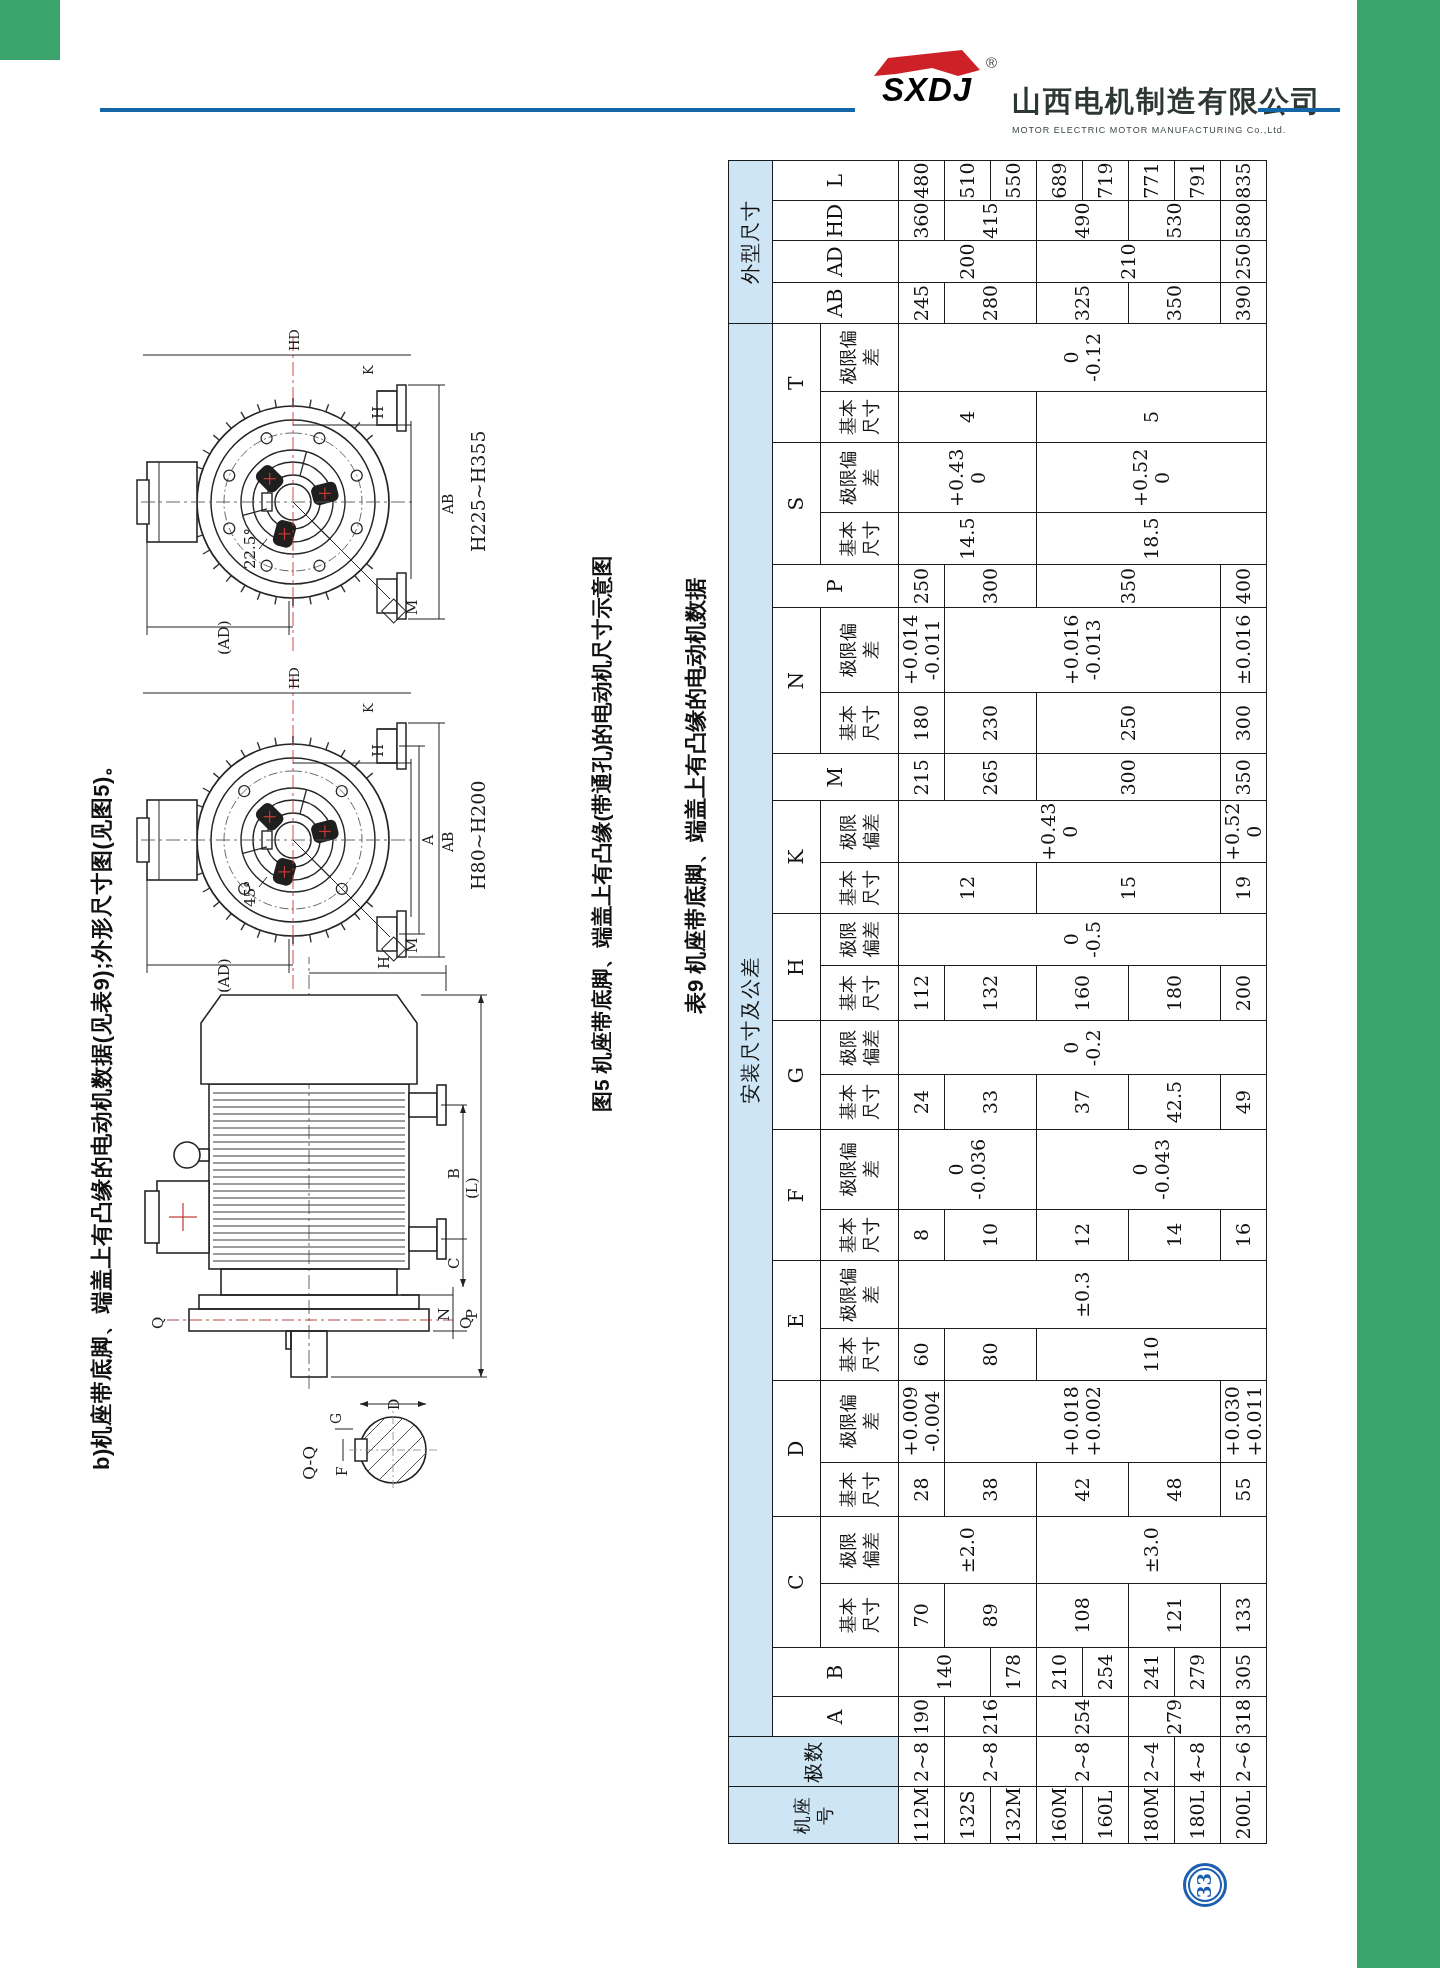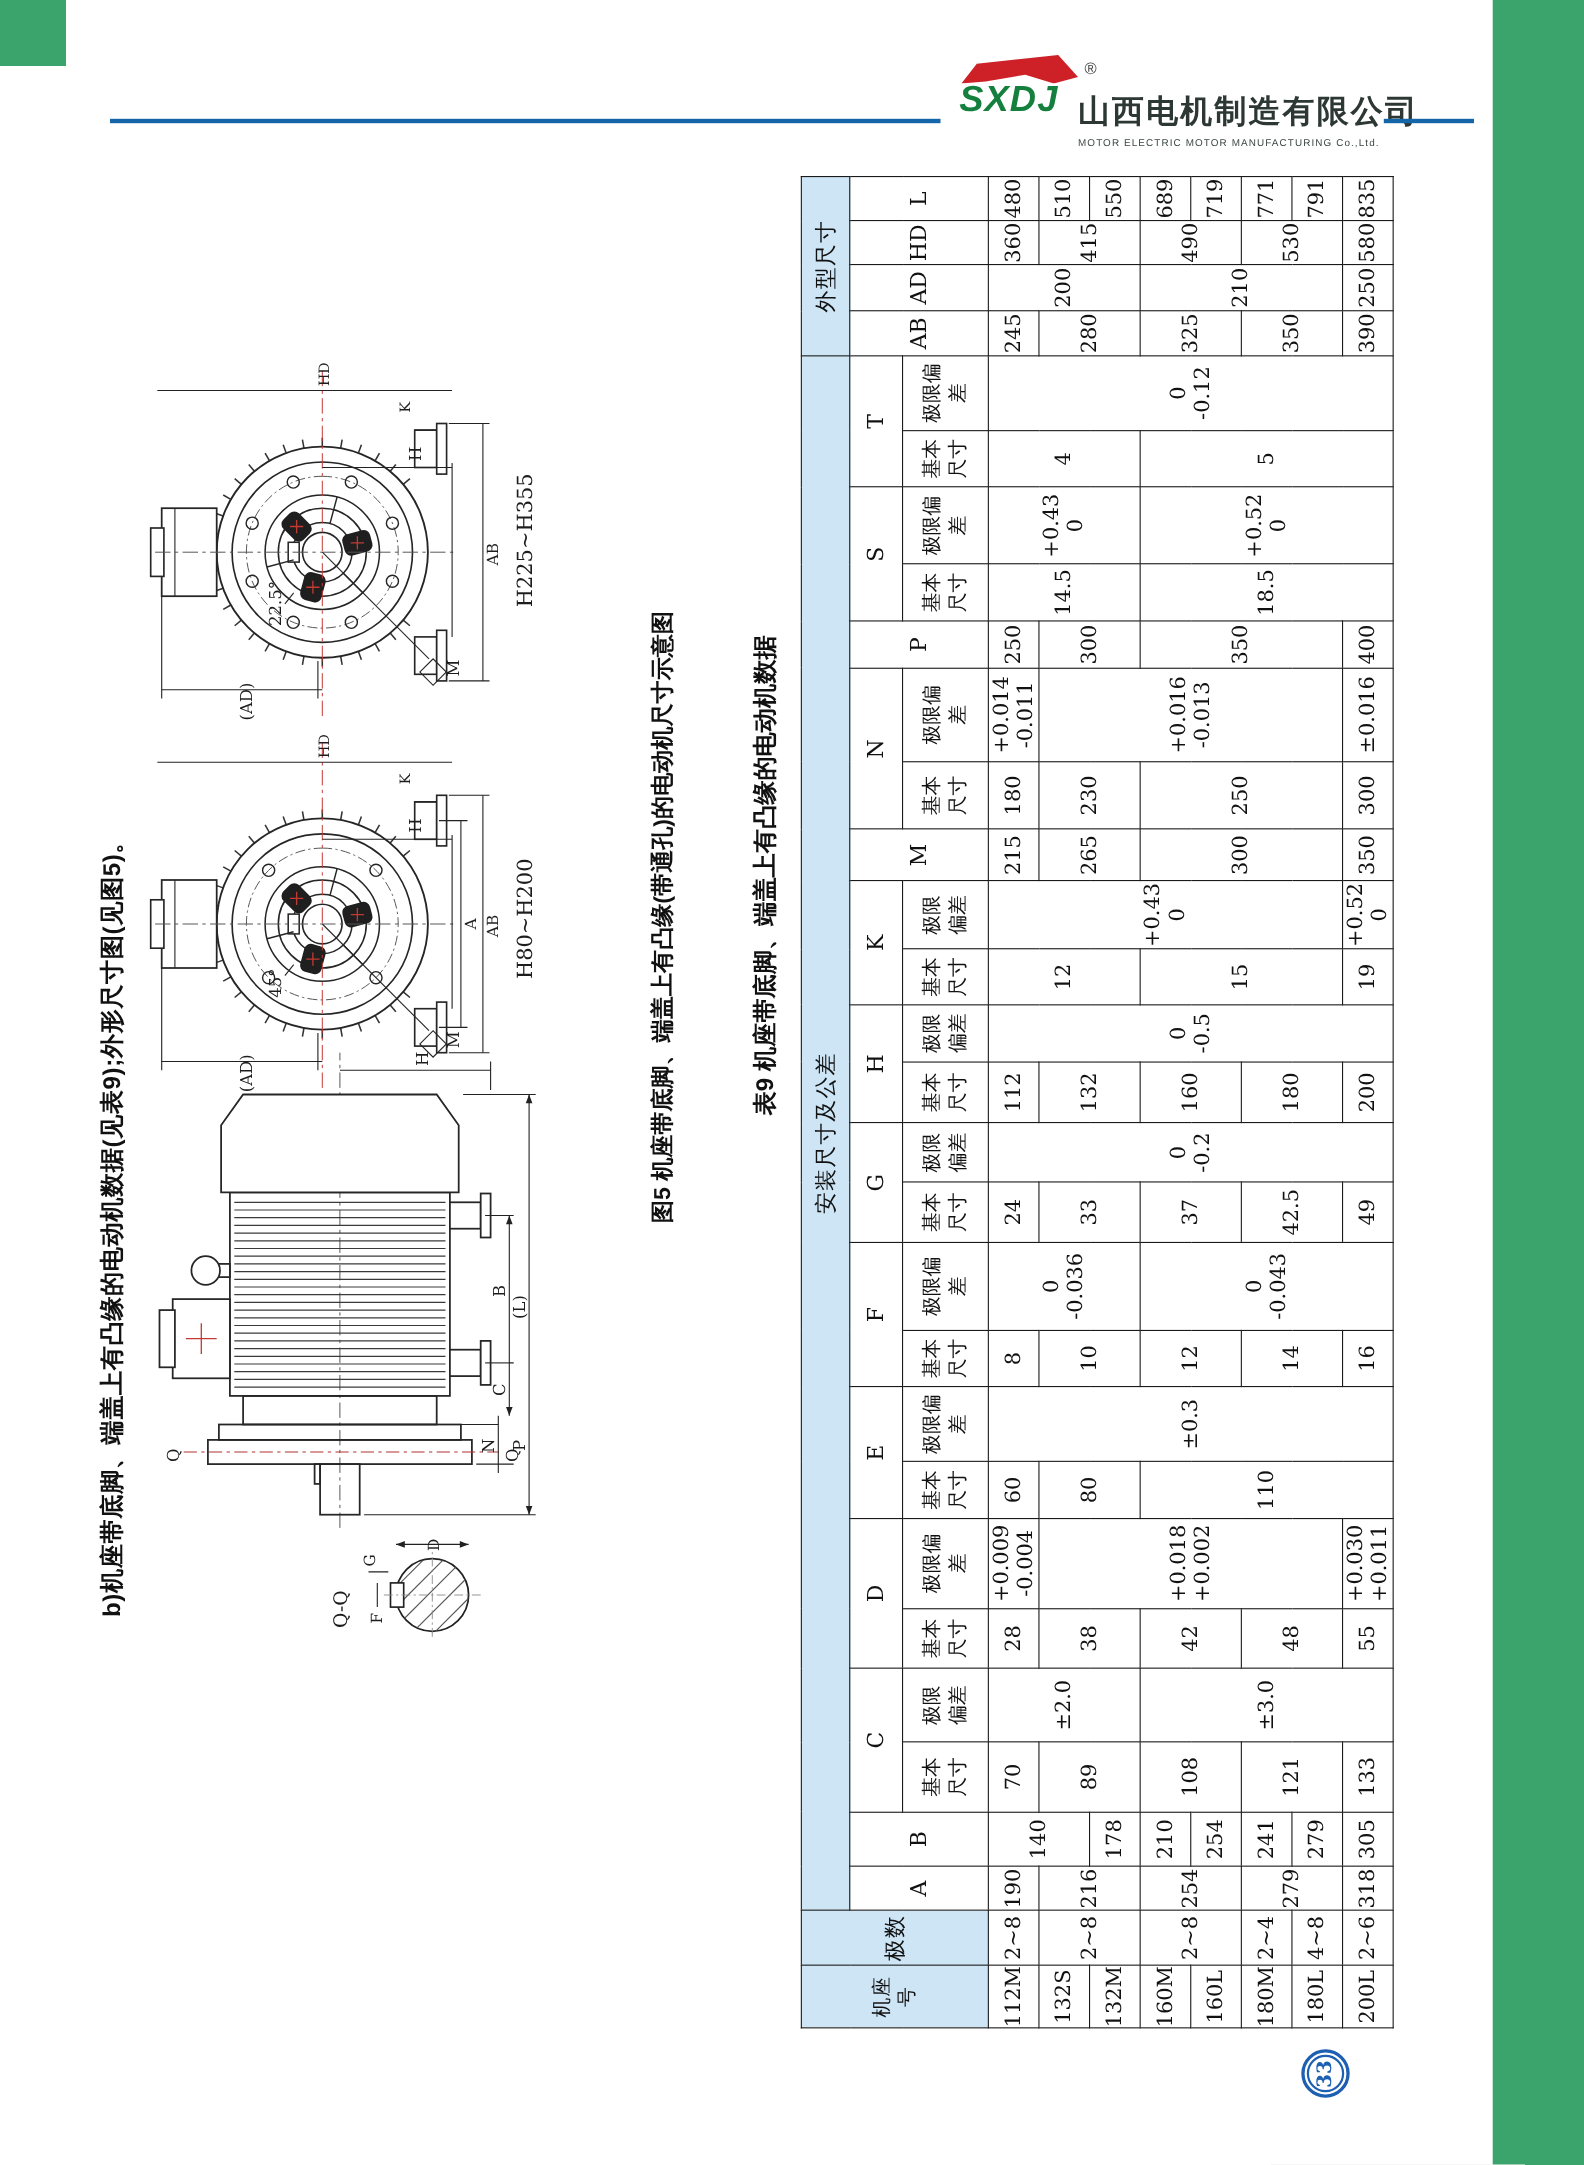--- a/index.html
+++ b/index.html
@@ -10,23 +10,23 @@
   
   .corner-green { position:absolute; left:0; top:0; width:60px; height:60px; background:#3ba36c; }
   .green-bar   { position:absolute; left:1357px; top:0; width:83px; height:1968px; background:#3ba36c; }
 
   
   .rule { position:absolute; height:4px; background:#1566a9; }
   .rule-left  { left:100px; top:108px; width:755px; }
   .rule-right { left:1258px; top:108px; width:82px; }
   .logo { position:absolute; left:872px; top:50px; width:110px; }
   .logo svg { display:block; }
-  .logo-text { display:block; font-weight:bold; font-style:italic; font-size:33px; letter-spacing:1px; color:#15803d; line-height:0.85; }
+  .logo-text { display:block; text-align:center; font-weight:bold; font-style:italic; font-size:33px; letter-spacing:1px; color:#000000; line-height:0.85; }
   .reg { position:absolute; left:986px; top:54px; font-size:15px; color:#444; }
-  .company { position:absolute; left:980px; top:82px; width:260px; }
+  .company { position:absolute; left:1012px; top:82px; width:260px; }
   .company-cn { font-size:29px; font-weight:700; letter-spacing:2px; color:#2d3835; white-space:nowrap; }
   .company-en { margin-top:3px; font-size:9px; letter-spacing:1px; color:#3c4845; white-space:nowrap; }
 
   
   .rot { position:absolute; left:85px; top:1900px; width:1740px; height:1270px;
          transform:rotate(-90deg); transform-origin:0 0; }
 
   .heading { position:absolute; left:430px; top:2px; font-size:22px; font-weight:700; color:#111; letter-spacing:0.5px; white-space:nowrap; }
   .fig-caption { position:absolute; left:788px; top:503px; font-size:21px; font-weight:700; color:#111; white-space:nowrap; }
   .tbl-caption { position:absolute; left:886px; top:596px; font-size:22px; font-weight:700; color:#111; white-space:nowrap; }

